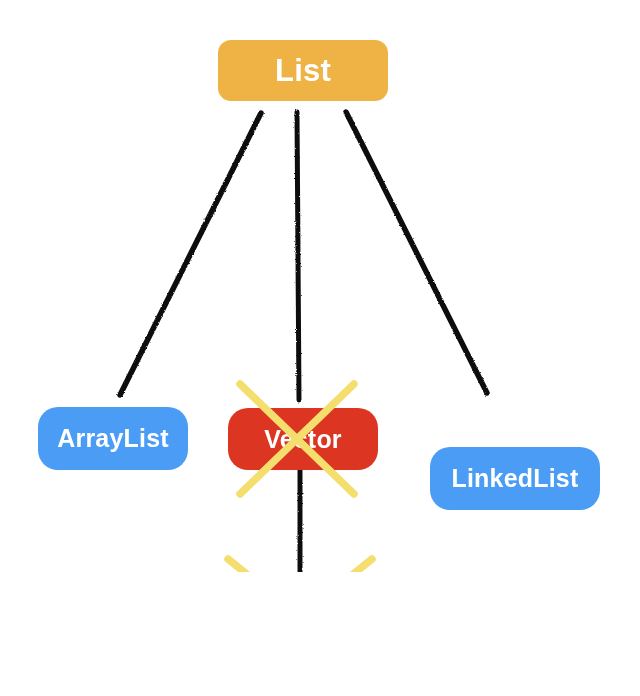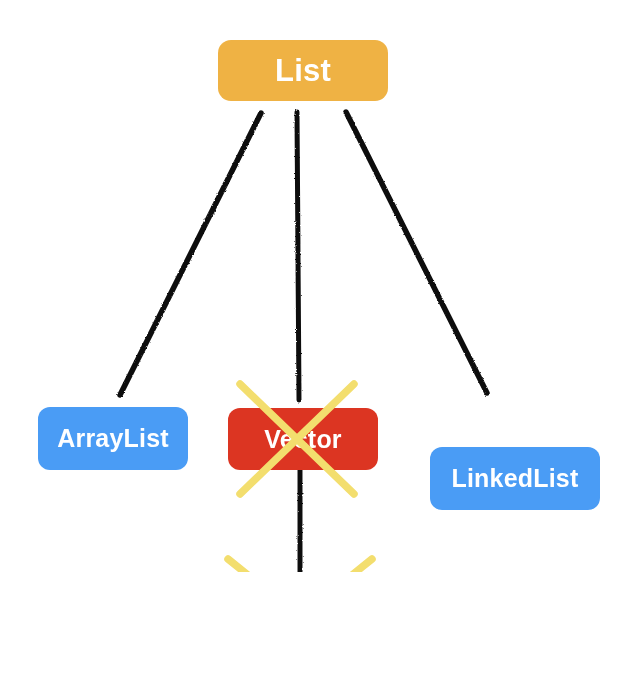--- a/index.html
+++ b/index.html
@@ -22,21 +22,21 @@
     top: 0;
     width: 640px;
     height: 696px;
     pointer-events: none;
   }
   .node {
     position: absolute;
     display: flex;
     align-items: center;
     justify-content: center;
-    border-radius: 12px;
+    border-radius: 20px;
     color: #ffffff;
     font-weight: bold;
     letter-spacing: 0.2px;
     box-sizing: border-box;
     text-align: center;
     line-height: 1;
     user-select: none;
   }
   .node-label {
     display: block;

